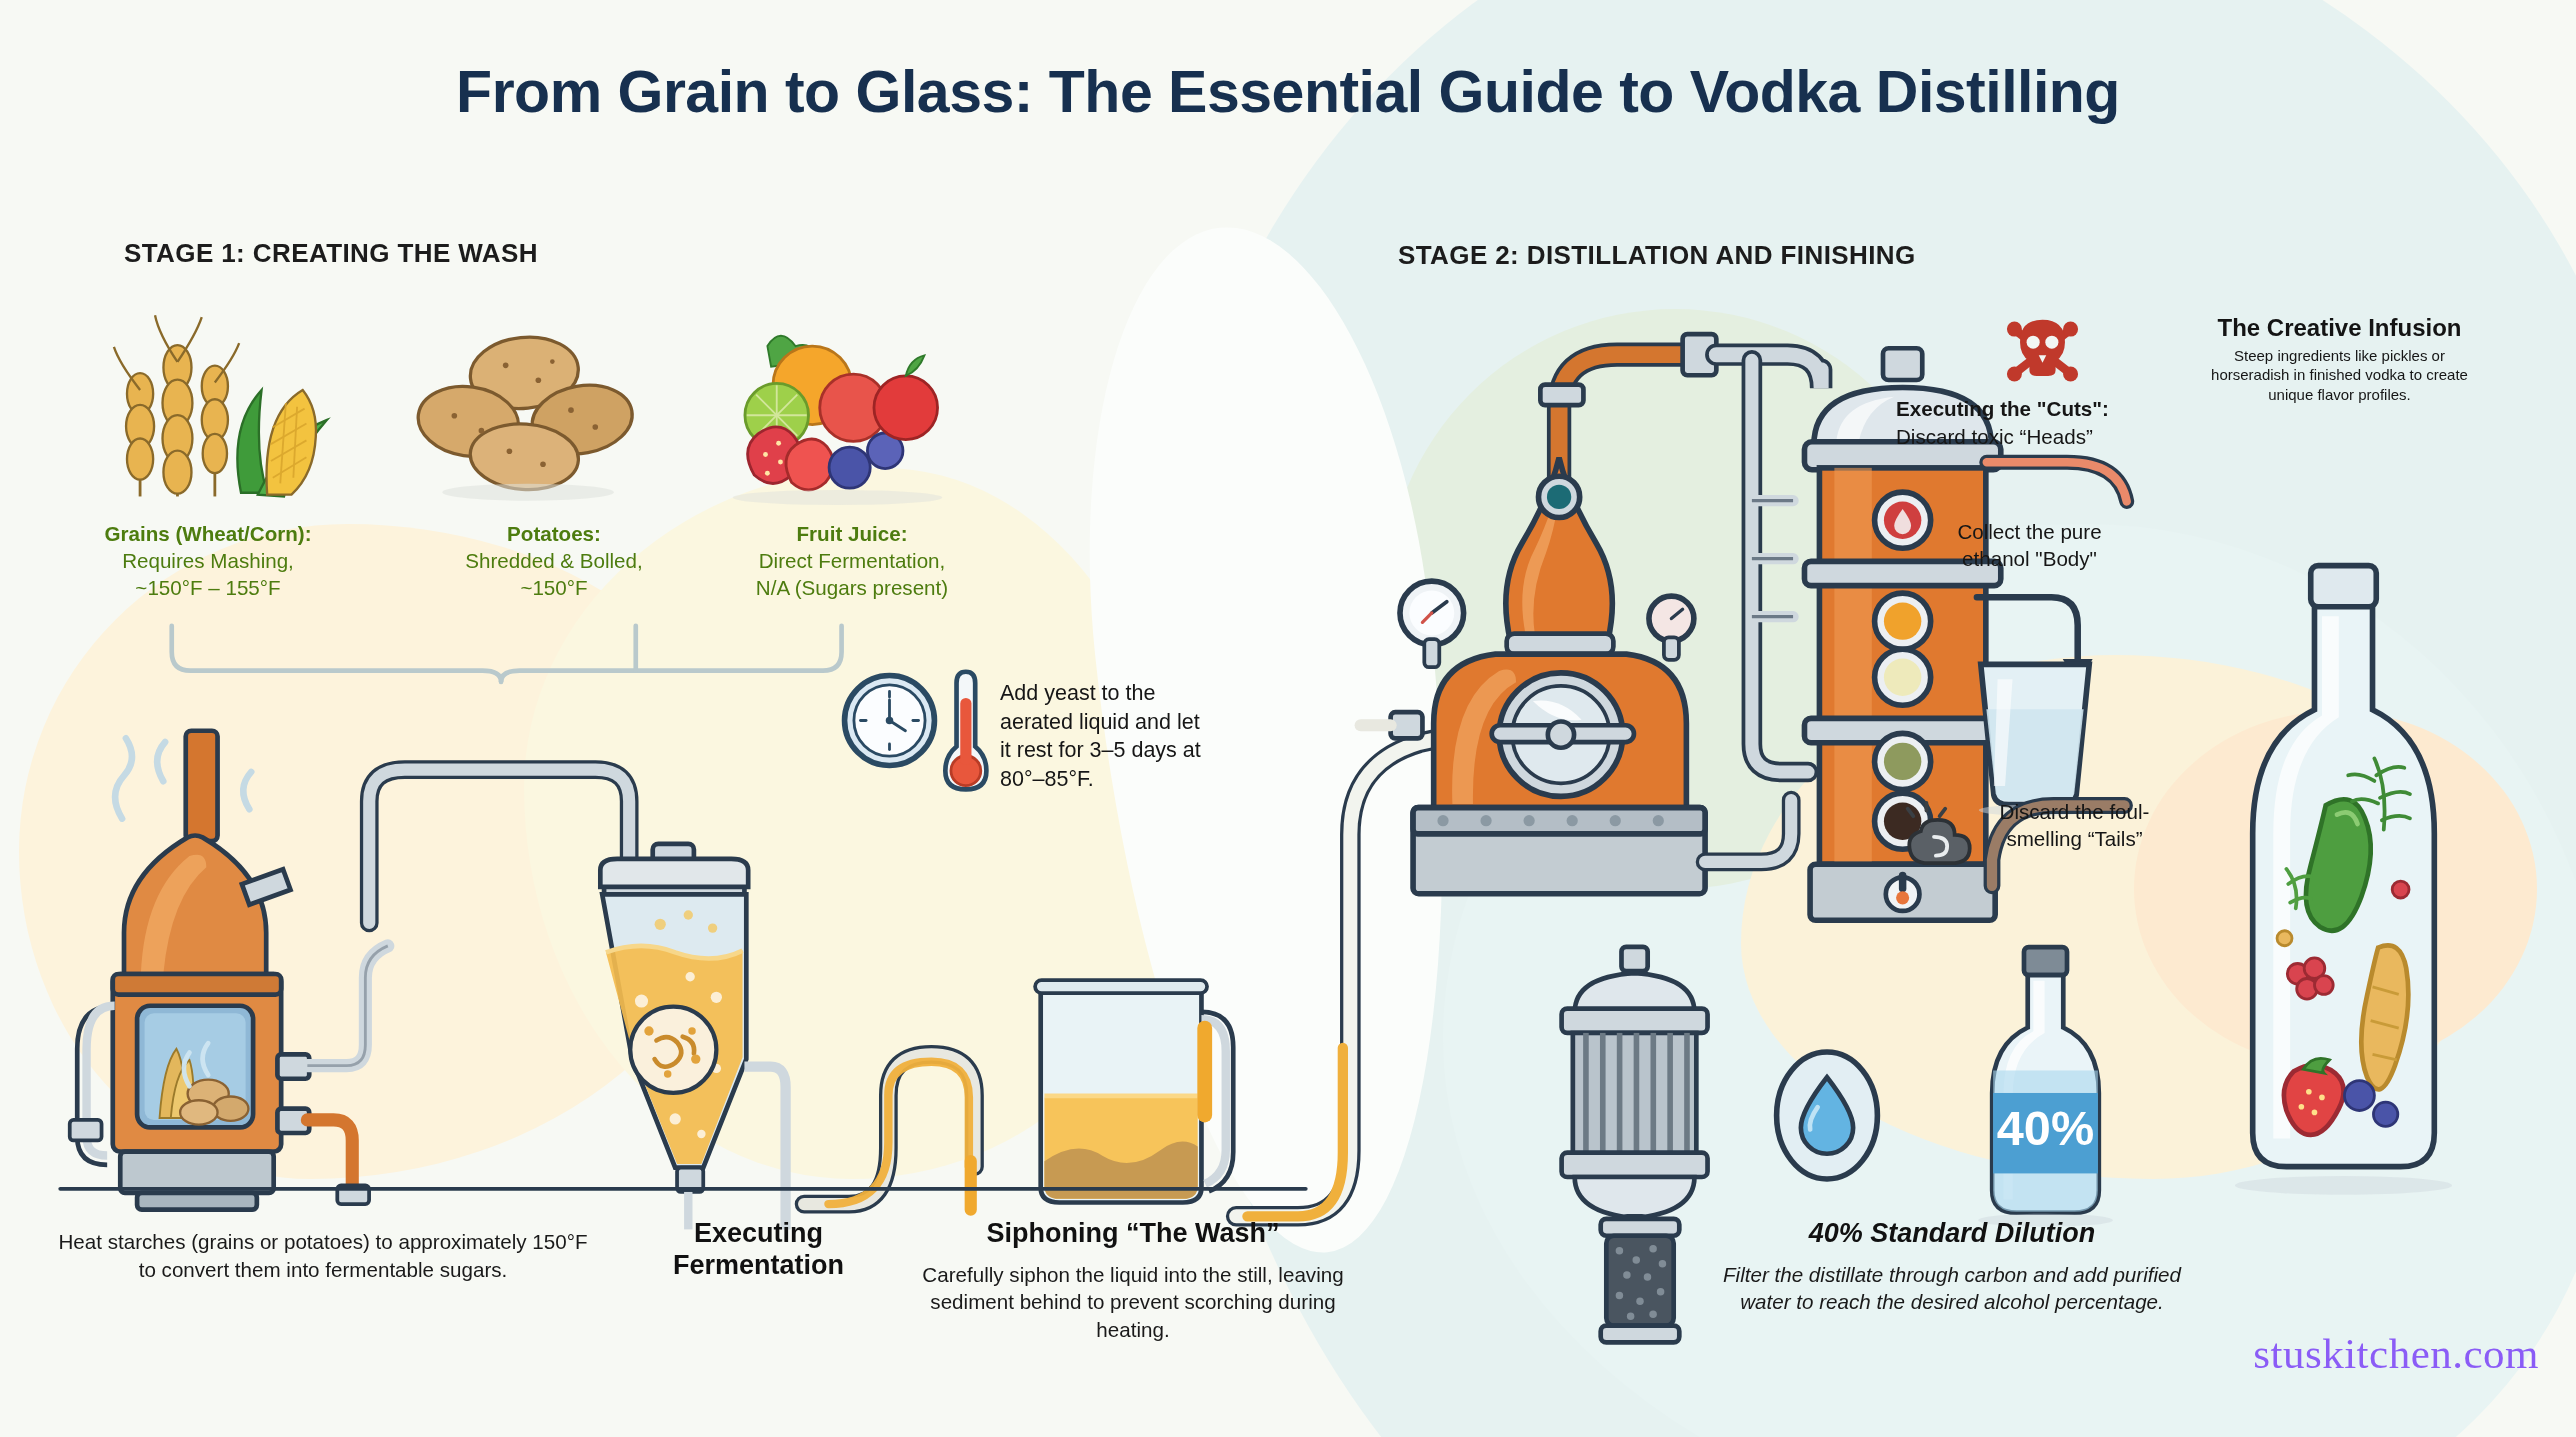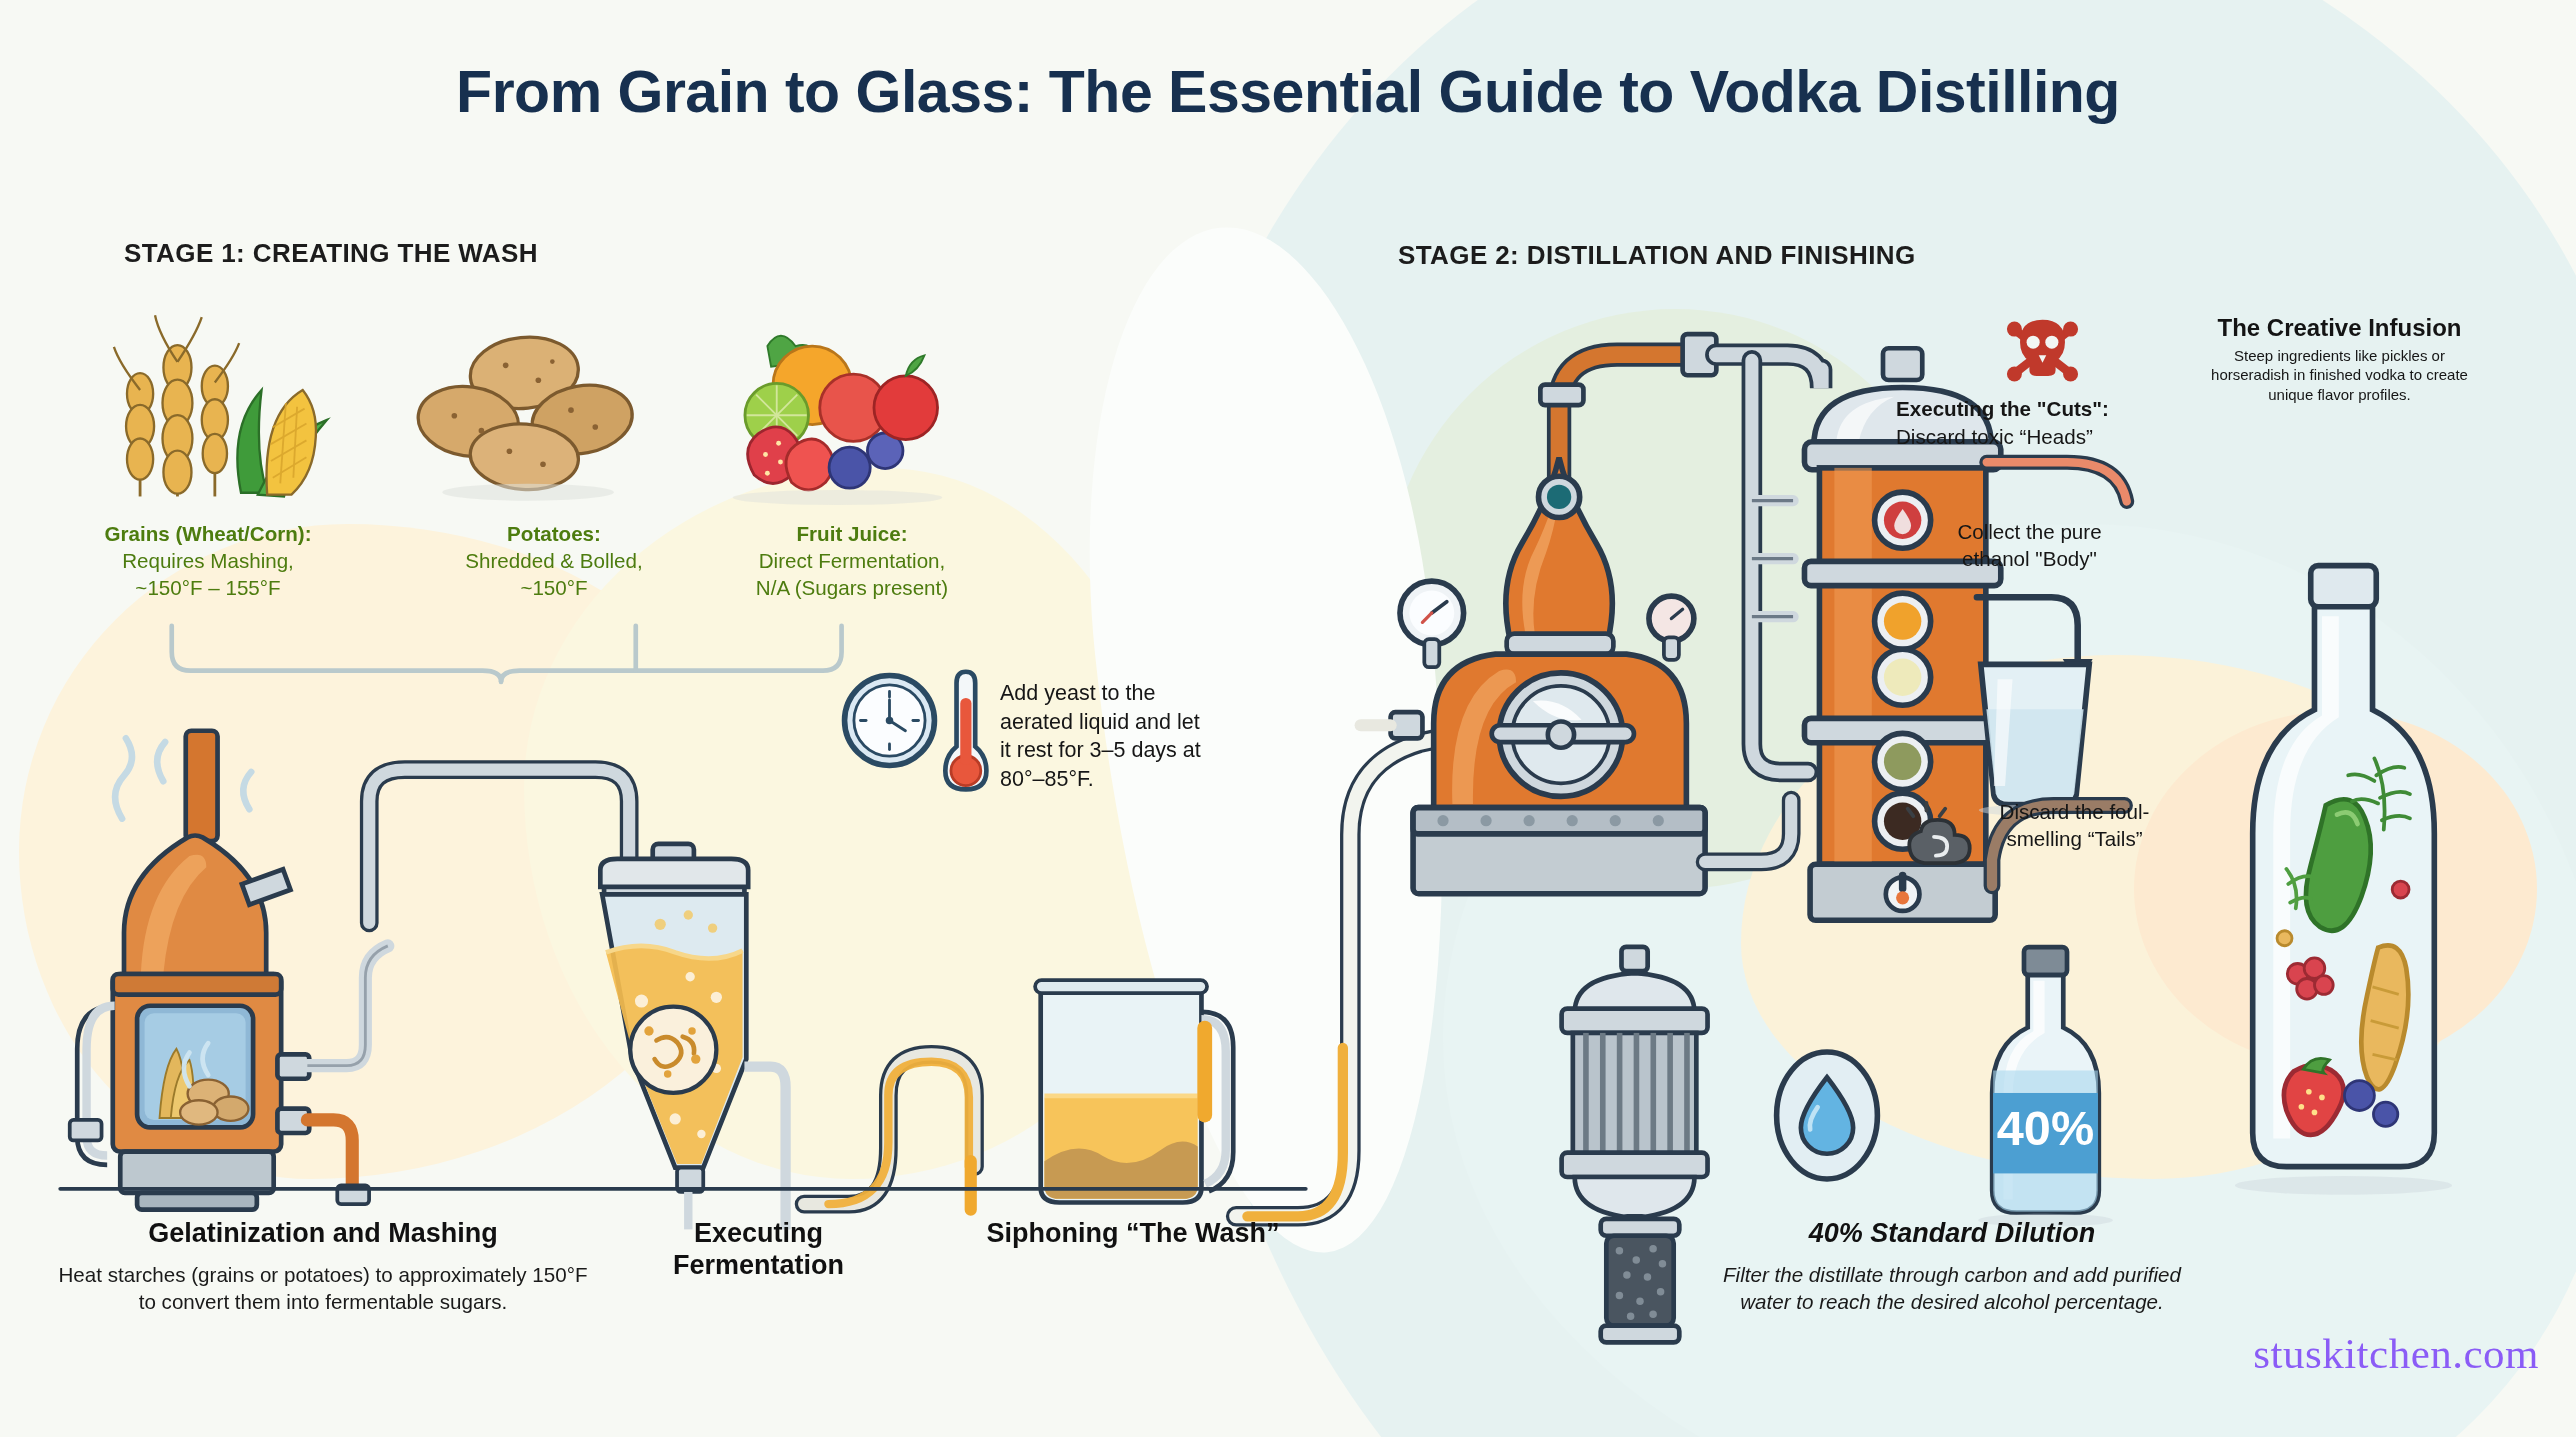--- a/index.html
+++ b/index.html
@@ -408,28 +408,28 @@
 <svg width="56" height="131" viewBox="0 0 60 140">
   <path d="M22 18 Q22 6 32 6 Q42 6 42 18 L42 86 Q54 96 54 112 Q54 132 32 132 Q10 132 10 112 Q10 96 22 86 Z" fill="#f3f7f9" stroke="#2a4a63" stroke-width="5"></path>
   <circle cx="32" cy="112" r="16" fill="#e8573c" stroke="#b93c26" stroke-width="3"></circle>
   <rect x="26" y="34" width="12" height="72" rx="6" fill="#e8573c"></rect>
 </svg>
 </div>
 
 <div class="note" id="note-yeast">Add yeast to the aerated liquid and let it rest for 3–5 days at 80°–85°F.</div>
 
 <div class="caption" id="cap-mash">
-  <div class="ch">Gelatinization and Mashing</div>
   <div class="cp">Heat starches (grains or potatoes) to approximately 150°F to convert them into fermentable sugars.</div>
 </div>
 <div class="caption" id="cap-ferm">
   <div class="ch">Executing Fermentation</div>
 </div>
 <div class="caption" id="cap-siph">
   <div class="ch">Siphoning “The Wash”</div>
+  <div class="cp">Carefully siphon the liquid into the still, leaving sediment behind to prevent scorching during heating.</div>
 </div>
 
 <div class="art" style="left:1385px;top:304px;">
 <svg width="599" height="646" viewBox="0 0 640 690">
 
   <path d="M186 240 L186 112 Q186 54 248 54 L326 54" fill="none" stroke="#2a3b4d" stroke-width="26" stroke-linecap="round"></path>
   <path d="M186 240 L186 112 Q186 54 248 54 L326 54" fill="none" stroke="#d4762f" stroke-width="18" stroke-linecap="round"></path>
   <rect x="318" y="32" width="36" height="44" rx="5" fill="#cfd8de" stroke="#2a3b4d" stroke-width="5"></rect>
 
   <path d="M354 54 L430 54 Q466 54 466 90 L466 70" fill="none" stroke="#2a3b4d" stroke-width="24" stroke-linecap="round"></path>

